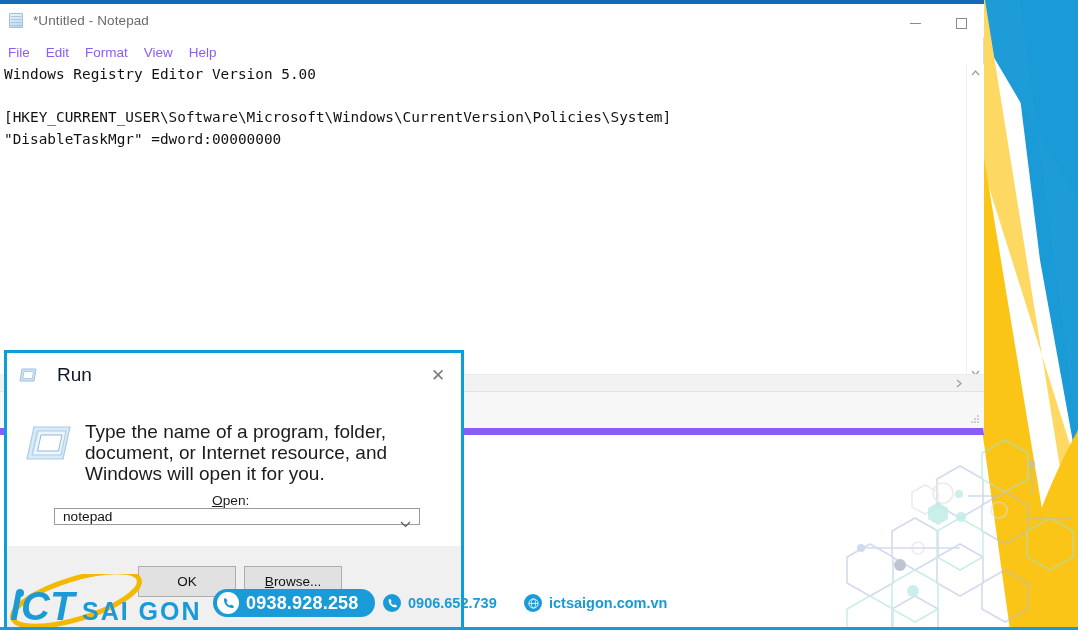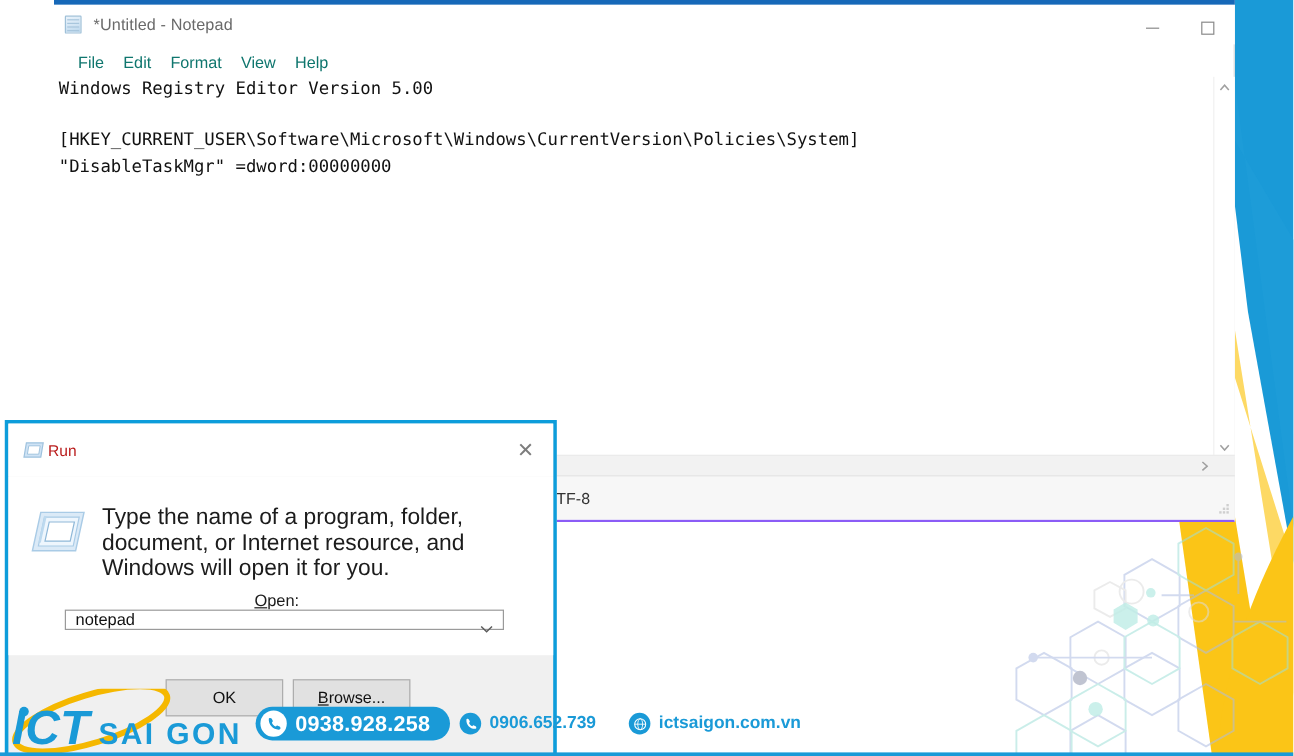--- a/index.html
+++ b/index.html
@@ -11,21 +11,21 @@
   }
   #root { position: relative; width: 1078px; height: 630px; background:#fff; overflow:hidden; }
 
   
   .bg-layer { position:absolute; inset:0; z-index:0; pointer-events:none; }
 
   
   .notepad {
     position:absolute; left:0; top:0; width:984px; height:435px;
     background:#ffffff; z-index:5;
-    border-right:1px solid #dcdcdc; border-bottom:2px solid #8b5cf6;margin-left:45px;
+    border-right:1px solid #dcdcdc; border-bottom:7px solid #8b5cf6;
   }
   .np-topaccent { position:absolute; left:0; top:0; width:984px; height:4px; background:#1668b8; }
   .np-titlebar {
     position:absolute; left:0; top:4px; width:984px; height:33px;
     background:#ffffff; display:flex; align-items:center;
   }
   .np-icon { width:17px; height:17px; margin-left:8px; position:relative; }
   .np-icon .pad { position:absolute; left:1px; top:1px; width:14px; height:15px;
       background:linear-gradient(160deg,#eaf3fb 0%,#cfe3f3 60%,#b9d6ec 100%);
       border:1px solid #9fc0d8; border-radius:1px; }
@@ -33,22 +33,22 @@
       background:#a8c6dd; box-shadow:0 3px 0 #a8c6dd, 0 6px 0 #a8c6dd, 0 9px 0 #a8c6dd; }
   .np-title { font-size:13.5px; color:#6a6a6a; margin-left:8px; letter-spacing:.1px; }
 
   .win-btns { position:absolute; right:0; top:4px; height:31px; display:flex; }
   .win-btn { width:46px; height:31px; display:flex; align-items:center; justify-content:center; }
   .win-btn .min { width:11px; height:1px; background:#8a8a8a; display:block; }
   .win-btn .max { width:11px; height:11px; border:1px solid #8a8a8a; display:block; }
 
   .np-menu {
     position:absolute; left:0; top:40px; width:840px; height:24px;
-    display:flex; align-items:center; padding-left:20px; gap:16px;
-    font-size:13.5px; color:#0f766e;
+    display:flex; align-items:center; padding-left:8px; gap:16px;
+    font-size:13.5px; color:#8b5cf6;
   }
   .np-menu span { cursor:default; }
 
   .np-body {
     position:absolute; left:0; top:64px; width:984px; height:317px;
     background:#fff; overflow:hidden;
   }
   .np-text {
     position:absolute; left:4px; top:0px;
     font-family:"DejaVu Sans Mono","Liberation Mono",monospace;
@@ -78,21 +78,21 @@
   .st-grip { position:absolute; right:4px; bottom:4px; width:10px; height:10px; opacity:.55; }
 
   
   .run {
     position:absolute; left:4px; top:350px; width:460px; height:283px;
     background:#f0f0f0; border:3px solid #0d9ddb; z-index:30;
   }
   .run-title { position:absolute; left:0; top:0; width:454px; height:44px;
       background:#ffffff; display:flex; align-items:center; }
   .run-ticon { margin-left:12px; width:18px; height:14px; position:relative; }
-  .run-tlabel { margin-left:3px; font-size:13px; color:#b91c1c; }
+  .run-tlabel { margin-left:20px; font-size:19px; color:#0f172a; }
   .run-close { position:absolute; right:0; top:0; width:46px; height:44px;
       display:flex; align-items:center; justify-content:center; color:#7d7d7d; font-size:17px; font-weight:300; }
 
   .run-main { position:absolute; left:0; top:44px; width:454px; height:149px; background:#fff; }
   .run-bigicon { position:absolute; left:18px; top:27px; width:47px; height:38px; }
   .run-desc { position:absolute; left:78px; top:24px; width:350px;
       font-size:19px; line-height:21px; color:#1c1c1c; }
   .run-openrow { position:absolute; left:18px; top:96px; width:424px; height:30px; display:flex; align-items:center;flex-direction:column; }
   .run-openlbl { font-size:13.7px; color:#1c1c1c; width:50px; }
   .run-openlbl u { text-decoration:underline; }

